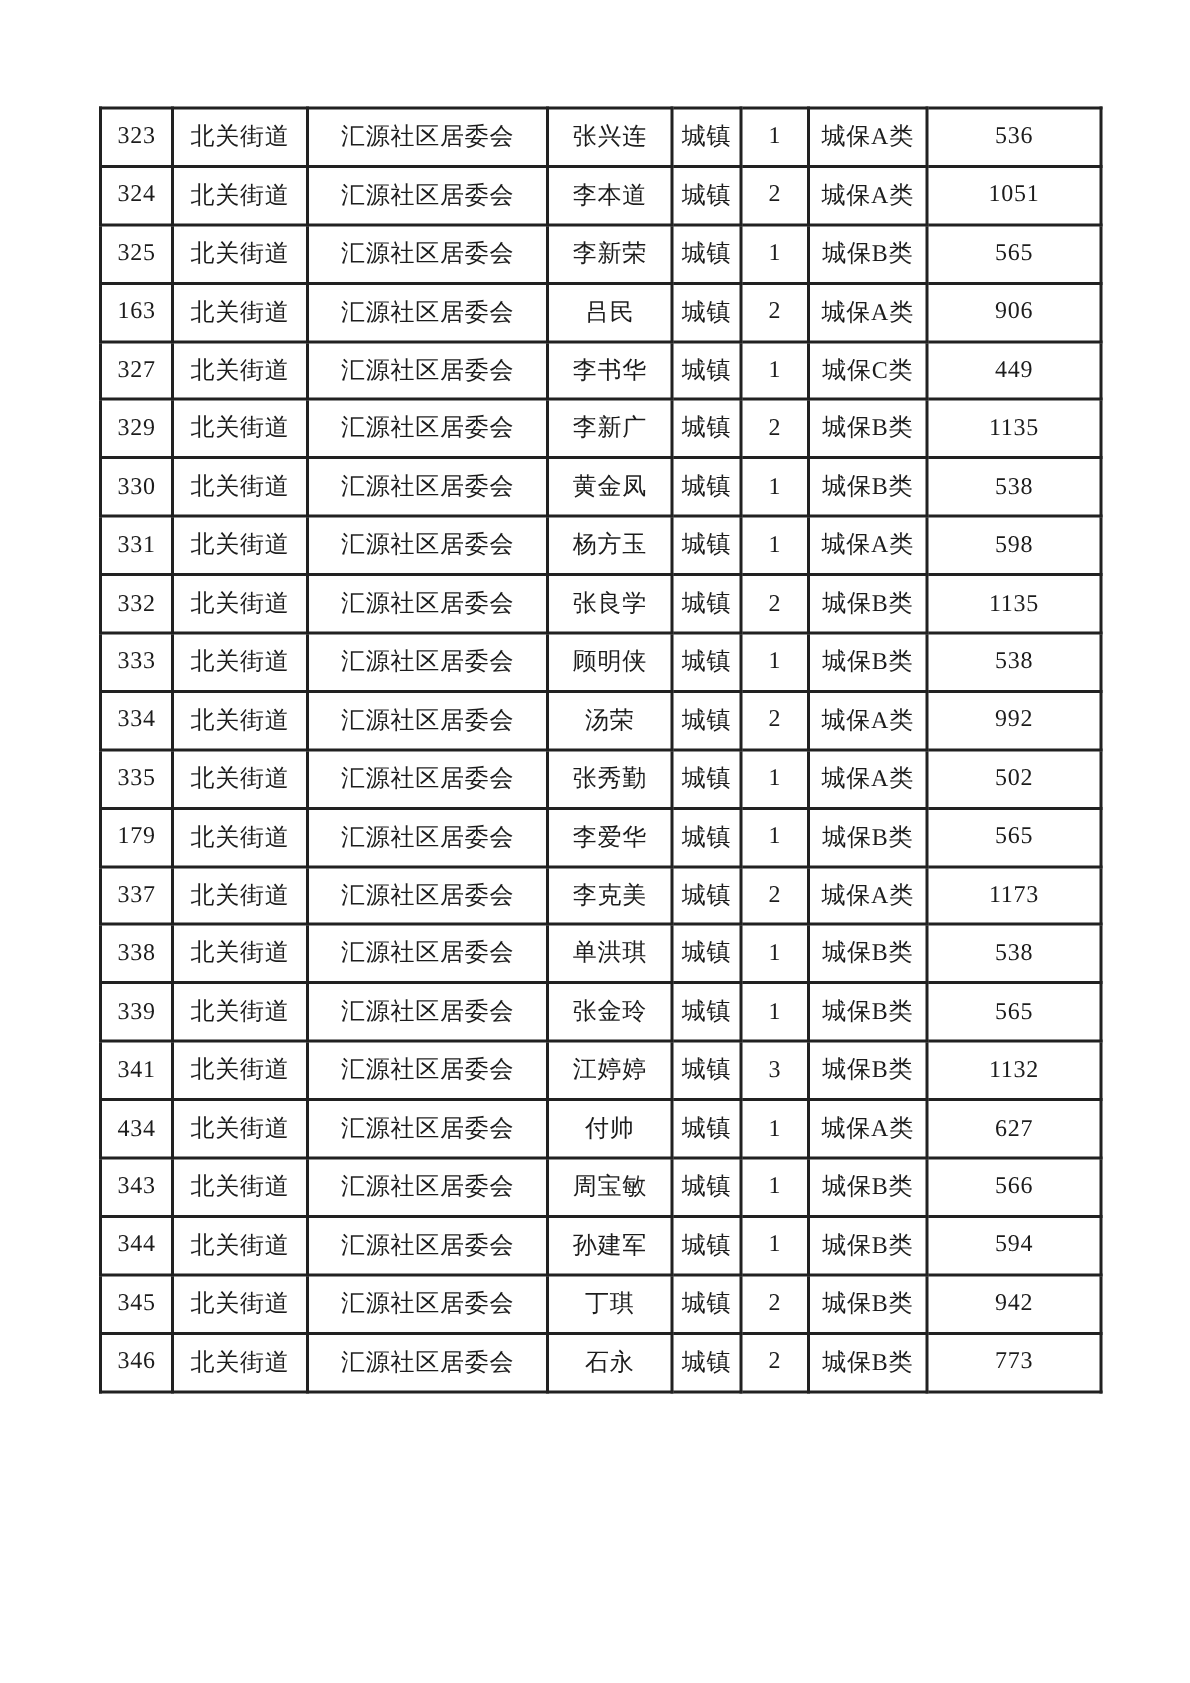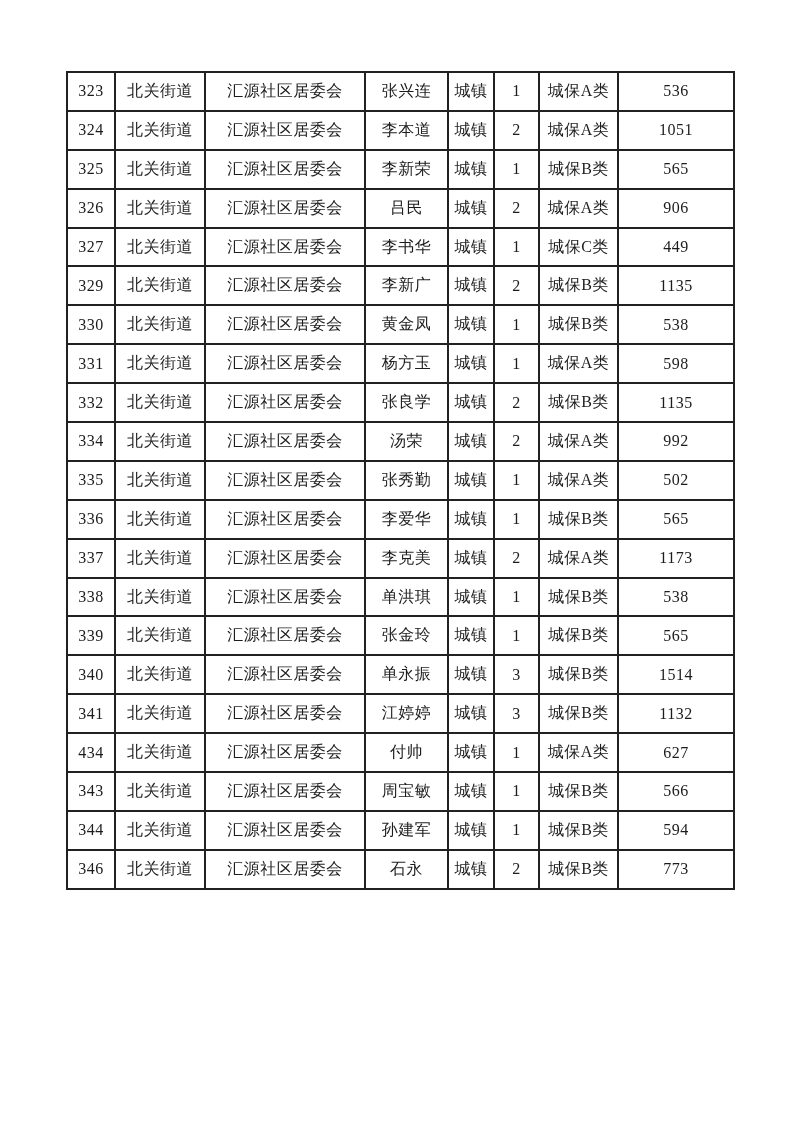--- a/index.html
+++ b/index.html
@@ -84,21 +84,21 @@
           <td>325</td>
           <td>北关街道</td>
           <td>汇源社区居委会</td>
           <td>李新荣</td>
           <td>城镇</td>
           <td>1</td>
           <td>城保B类</td>
           <td>565</td>
         </tr>
         <tr>
-          <td>326</td>
+          <td>163</td>
           <td>北关街道</td>
           <td>汇源社区居委会</td>
           <td>吕民</td>
           <td>城镇</td>
           <td>2</td>
           <td>城保A类</td>
           <td>906</td>
         </tr>
         <tr>
           <td>327</td>
@@ -144,41 +144,51 @@
           <td>332</td>
           <td>北关街道</td>
           <td>汇源社区居委会</td>
           <td>张良学</td>
           <td>城镇</td>
           <td>2</td>
           <td>城保B类</td>
           <td>1135</td>
         </tr>
         <tr>
+          <td>333</td>
+          <td>北关街道</td>
+          <td>汇源社区居委会</td>
+          <td>顾明侠</td>
+          <td>城镇</td>
+          <td>1</td>
+          <td>城保B类</td>
+          <td>538</td>
+        </tr>
+        <tr>
           <td>334</td>
           <td>北关街道</td>
           <td>汇源社区居委会</td>
           <td>汤荣</td>
           <td>城镇</td>
           <td>2</td>
           <td>城保A类</td>
           <td>992</td>
         </tr>
         <tr>
           <td>335</td>
           <td>北关街道</td>
           <td>汇源社区居委会</td>
           <td>张秀勤</td>
           <td>城镇</td>
           <td>1</td>
           <td>城保A类</td>
           <td>502</td>
         </tr>
         <tr>
-          <td>336</td>
+          <td>179</td>
           <td>北关街道</td>
           <td>汇源社区居委会</td>
           <td>李爱华</td>
           <td>城镇</td>
           <td>1</td>
           <td>城保B类</td>
           <td>565</td>
         </tr>
         <tr>
           <td>337</td>
@@ -204,37 +214,27 @@
           <td>339</td>
           <td>北关街道</td>
           <td>汇源社区居委会</td>
           <td>张金玲</td>
           <td>城镇</td>
           <td>1</td>
           <td>城保B类</td>
           <td>565</td>
         </tr>
         <tr>
-          <td>340</td>
-          <td>北关街道</td>
-          <td>汇源社区居委会</td>
-          <td>单永振</td>
+          <td>341</td>
+          <td>北关街道</td>
+          <td>汇源社区居委会</td>
+          <td>江婷婷</td>
           <td>城镇</td>
           <td>3</td>
           <td>城保B类</td>
-          <td>1514</td>
-        </tr>
-        <tr>
-          <td>341</td>
-          <td>北关街道</td>
-          <td>汇源社区居委会</td>
-          <td>江婷婷</td>
-          <td>城镇</td>
-          <td>3</td>
-          <td>城保B类</td>
           <td>1132</td>
         </tr>
         <tr>
           <td>434</td>
           <td>北关街道</td>
           <td>汇源社区居委会</td>
           <td>付帅</td>
           <td>城镇</td>
           <td>1</td>
           <td>城保A类</td>
@@ -252,20 +252,30 @@
         </tr>
         <tr>
           <td>344</td>
           <td>北关街道</td>
           <td>汇源社区居委会</td>
           <td>孙建军</td>
           <td>城镇</td>
           <td>1</td>
           <td>城保B类</td>
           <td>594</td>
+        </tr>
+        <tr>
+          <td>345</td>
+          <td>北关街道</td>
+          <td>汇源社区居委会</td>
+          <td>丁琪</td>
+          <td>城镇</td>
+          <td>2</td>
+          <td>城保B类</td>
+          <td>942</td>
         </tr>
         <tr>
           <td>346</td>
           <td>北关街道</td>
           <td>汇源社区居委会</td>
           <td>石永</td>
           <td>城镇</td>
           <td>2</td>
           <td>城保B类</td>
           <td>773</td>

